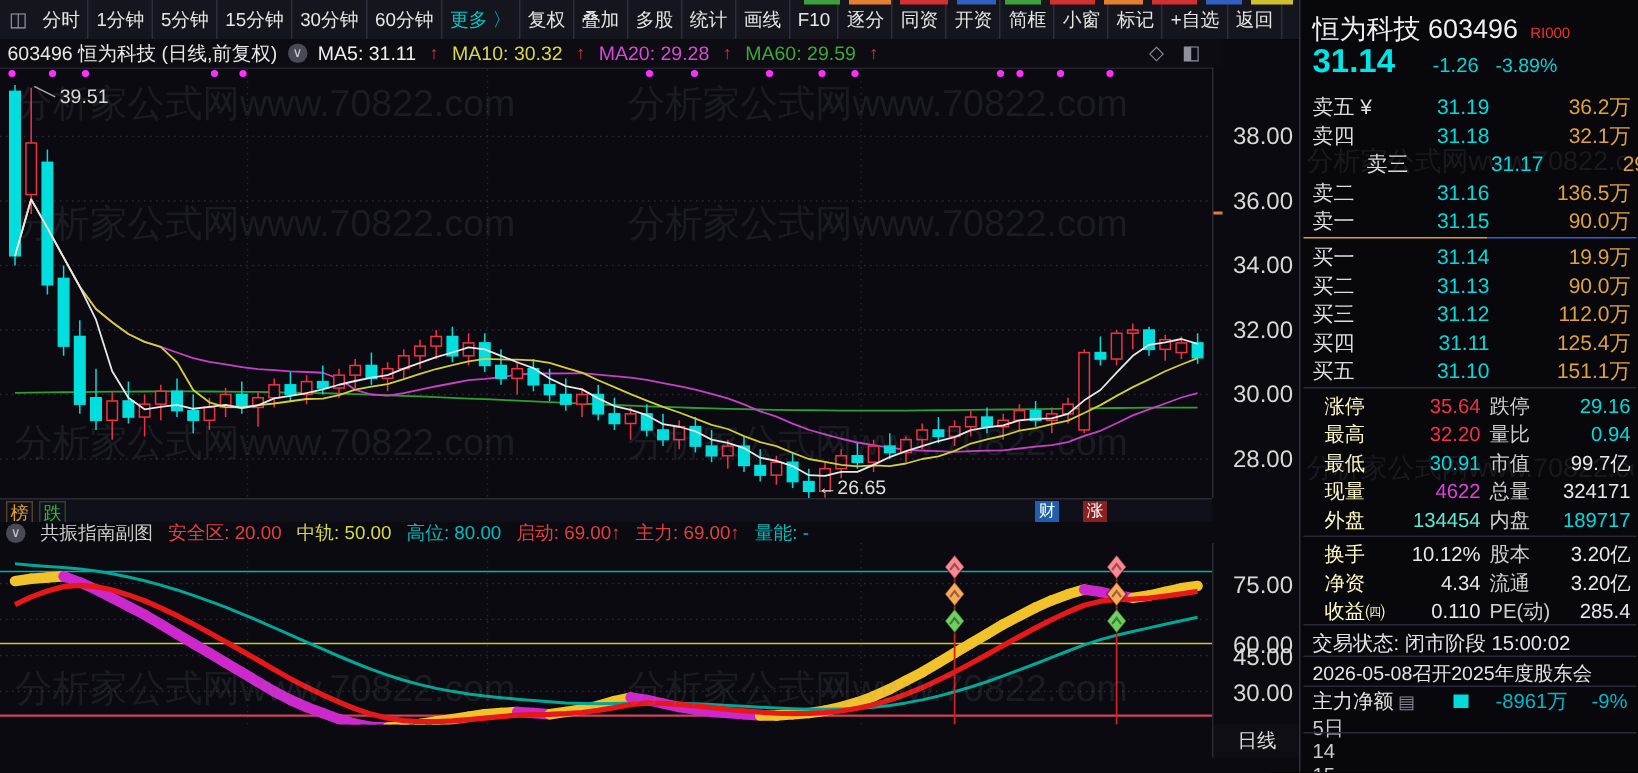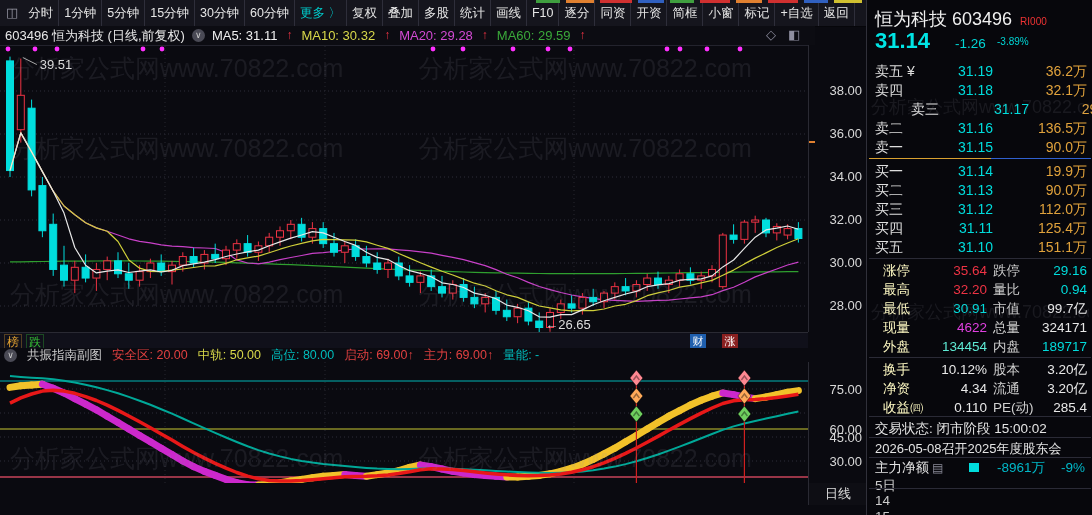--- a/index.html
+++ b/index.html
@@ -18,21 +18,21 @@
   .circ{display:inline-block;width:13px;height:13px;border-radius:50%;background:#4a4a55;color:#ccc;
         font-size:9px;line-height:13px;text-align:center;}
   .ma{font-size:13px;text-align:center;}
   .ma-arrow{color:#ee3344;font-size:12px;}
   .corner-ic{position:absolute;top:27px;color:#8f8fa0;font-size:13px;}
   
   #mainplot{position:absolute;left:0;top:45px;width:808px;height:287px;background:#0a0a10;
             border-top:1px solid #23232d;}
   #main-axis{position:absolute;left:808px;top:45px;width:58px;height:287px;background:#0a0a10;
              border-left:1px solid #2a2a33;}
-  #main-axis span,#sub-axis span{position:absolute;right:5px;color:#d8d8d8;font-size:13px;}
+  #main-axis span,#sub-axis span{position:absolute;right:5px;color:#d8d8d8;font-size:16px;}
   .limit-tick{position:absolute;left:0;width:6px;height:2px;background:#e08030;}
   #band{position:absolute;left:0;top:332px;width:808px;height:16px;background:#10101a;
         border-top:1px solid #2a2a33;}
   .ltab{position:absolute;top:1px;font-size:12px;line-height:14px;padding:0 2px;}
   .badge{position:absolute;top:1px;width:16px;height:14px;font-size:11px;line-height:14px;
          color:#fff;text-align:center;}
   #subheader{position:absolute;left:0;top:348px;width:808px;height:14px;display:flex;
              align-items:center;gap:10px;font-size:12.5px;padding-left:4px;background:#0a0a10;}
   #subplot{position:absolute;left:0;top:362px;width:808px;height:121px;background:#0a0a10;}
   #sub-axis{position:absolute;left:808px;top:362px;width:58px;height:121px;background:#0a0a10;
@@ -49,21 +49,21 @@
   #qpanel{position:absolute;left:866px;top:0;width:226px;height:515px;background:#07070c;
           border-left:1px solid #30303a;overflow:hidden;}
   .q-name{position:absolute;left:8px;top:7px;font-size:18px;color:#f0f0f0;white-space:nowrap;}
   .q-tag{font-size:10px;color:#ee3333;margin-left:3px;}
   .ind-box{position:absolute;right:5px;top:6px;width:64px;height:46px;background:#22222b;
            border-radius:2px;text-align:center;}
   .ind-box .i1{font-size:13.5px;color:#d8d8d8;margin-top:4px;}
   .ind-box .i2{font-size:13.5px;color:#ee3344;margin-top:3px;}
   .q-price{position:absolute;left:8px;top:28px;font-size:22px;font-weight:bold;color:#00e5e5;}
   .q-chg{position:absolute;left:88px;top:36px;font-size:13.5px;color:#00d5d5;}
-  .q-pct{position:absolute;left:130px;top:36px;font-size:10px;color:#00d5d5;}
+  .q-pct{position:absolute;left:130px;top:36px;font-size:13px;color:#00d5d5;}
   .orow{position:absolute;left:0;width:226px;height:19px;font-size:14px;line-height:19px;}
   .orow .ol{position:absolute;left:8px;color:#dddddd;}
   .orow .op{position:absolute;left:60px;width:66px;text-align:right;color:#00dcdc;}
   .orow .ov{position:absolute;right:6px;color:#e0a23c;}
   .srow{position:absolute;left:0;width:226px;height:19px;font-size:13.5px;line-height:19px;}
   .srow .c1{position:absolute;left:16px;color:#fef9c3;}
   .srow .c2{position:absolute;left:44px;width:76px;text-align:right;}
   .srow .c3{position:absolute;left:126px;color:#cfcfcf;}
   .srow .c4{position:absolute;right:6px;}
   .sep{position:absolute;left:2px;right:2px;height:1px;background:#2a2a36;}

